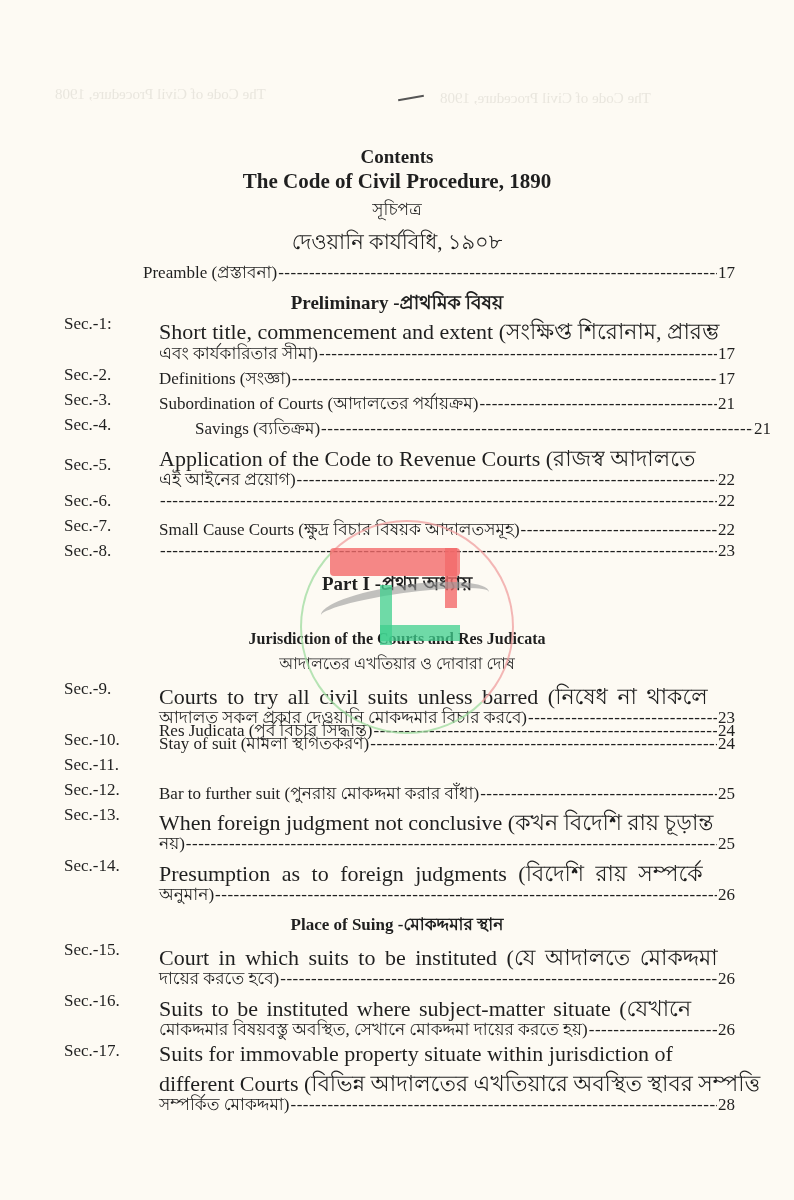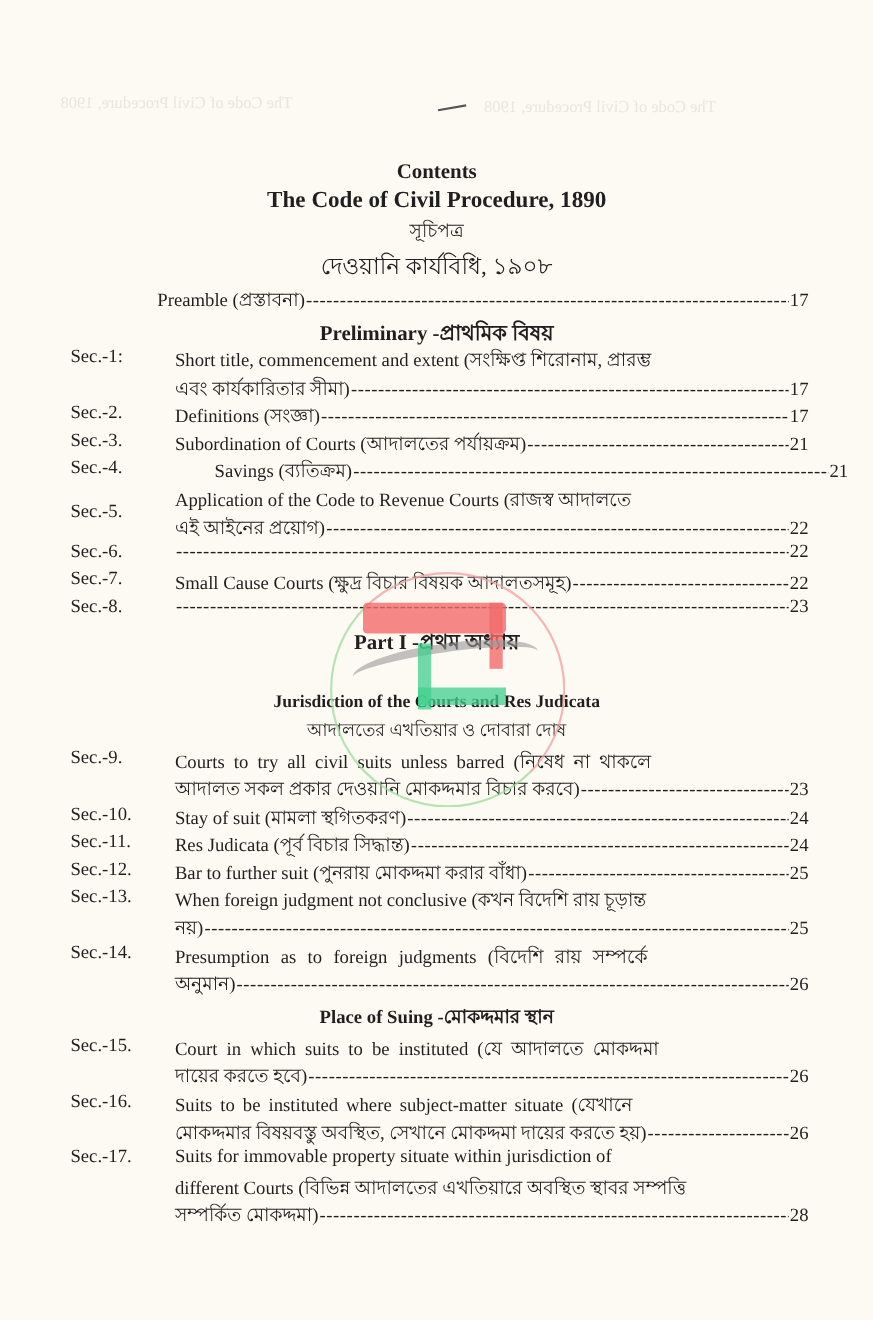--- a/index.html
+++ b/index.html
@@ -18,21 +18,21 @@
   .bleed-left { left: 55px; top: 86px; }
   .bleed-right { left: 440px; top: 90px; }
   .pen-mark { position: absolute; left: 398px; top: 97px; width: 26px; height: 2px; background: #555; transform: rotate(-10deg); }
 
   .center { position: absolute; left: 0; width: 794px; text-align: center; }
   .h-contents { top: 146px; font-size: 19px; font-weight: bold; }
   .h-title { top: 169px; font-size: 21px; font-weight: bold; }
   .h-bn1 { top: 196px; font-size: 17px; }
   .h-bn2 { top: 226px; font-size: 21px; }
   .sec { position: absolute; left: 64px; font-size: 17px; }
-  .txt { position: absolute; left: 159px; font-size: 17px; white-space: nowrap; }
+  .txt { position: absolute; left: 159px; font-size: 22px; white-space: nowrap; }
   .row { position: absolute; left: 159px; width: 576px; display: flex; align-items: baseline; font-size: 17px; }
   .row .t { white-space: nowrap; }
   .row .d { flex: 1; overflow: hidden; white-space: nowrap; margin: 0 1px; letter-spacing: 0.5px; }
   .row .d::before { content: "----------------------------------------------------------------------------------------------------------------------------------------"; }
   .row .p { white-space: nowrap; }
 
   .section-head { position: absolute; left: 0; width: 794px; text-align: center; font-weight: bold; }
   .watermark {
     position: absolute; left: 300px; top: 520px; width: 210px; height: 210px;
     border-radius: 50%; border: 2px solid transparent;
@@ -137,21 +137,21 @@
   </div>
 
   <div class="sec" style="top:730px;">Sec.-10.</div>
   <div class="row" style="top:730px;">
     <span class="t">Stay of suit (মামলা স্থগিতকরণ)</span>
     <span class="d"></span>
     <span class="p">24</span>
   </div>
 
   <div class="sec" style="top:755px;">Sec.-11.</div>
-  <div class="row" style="top:755px;">
+  <div class="row" style="top:717px;">
     <span class="t">Res Judicata (পূর্ব বিচার সিদ্ধান্ত)</span>
     <span class="d"></span>
     <span class="p">24</span>
   </div>
 
   <div class="sec" style="top:780px;">Sec.-12.</div>
   <div class="row" style="top:780px;">
     <span class="t">Bar to further suit (পুনরায় মোকদ্দমা করার বাঁধা)</span>
     <span class="d"></span>
     <span class="p">25</span>

